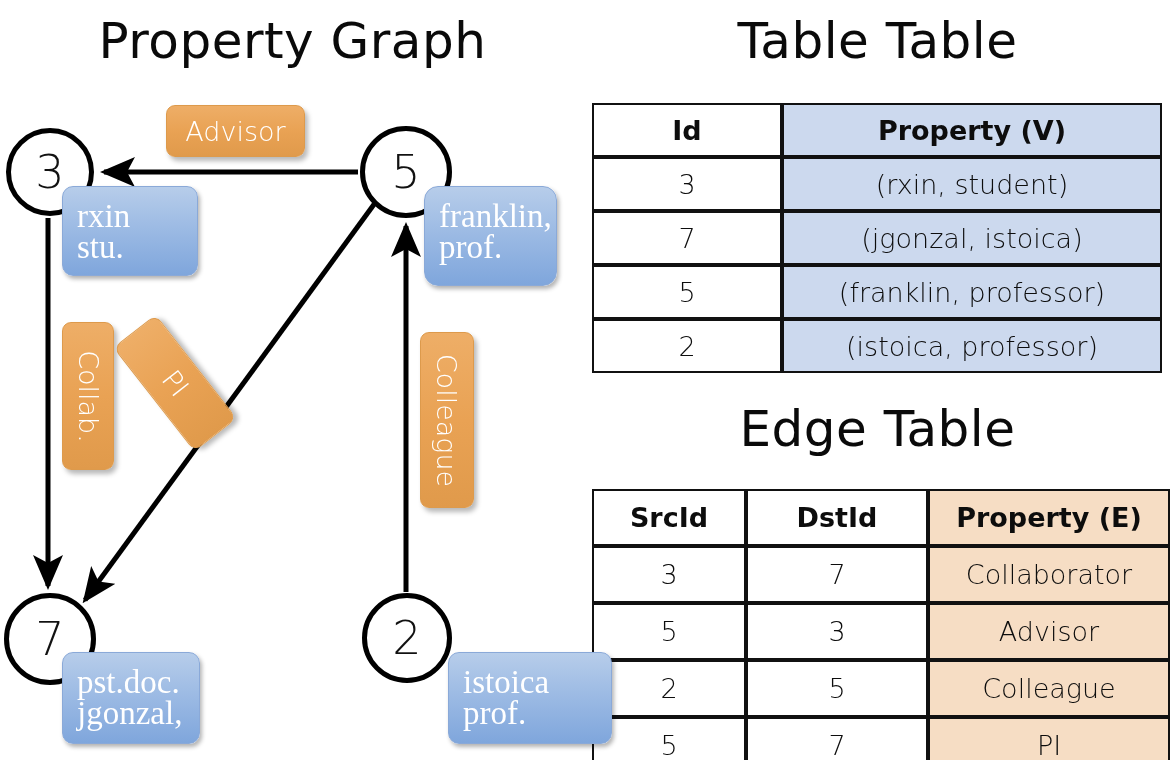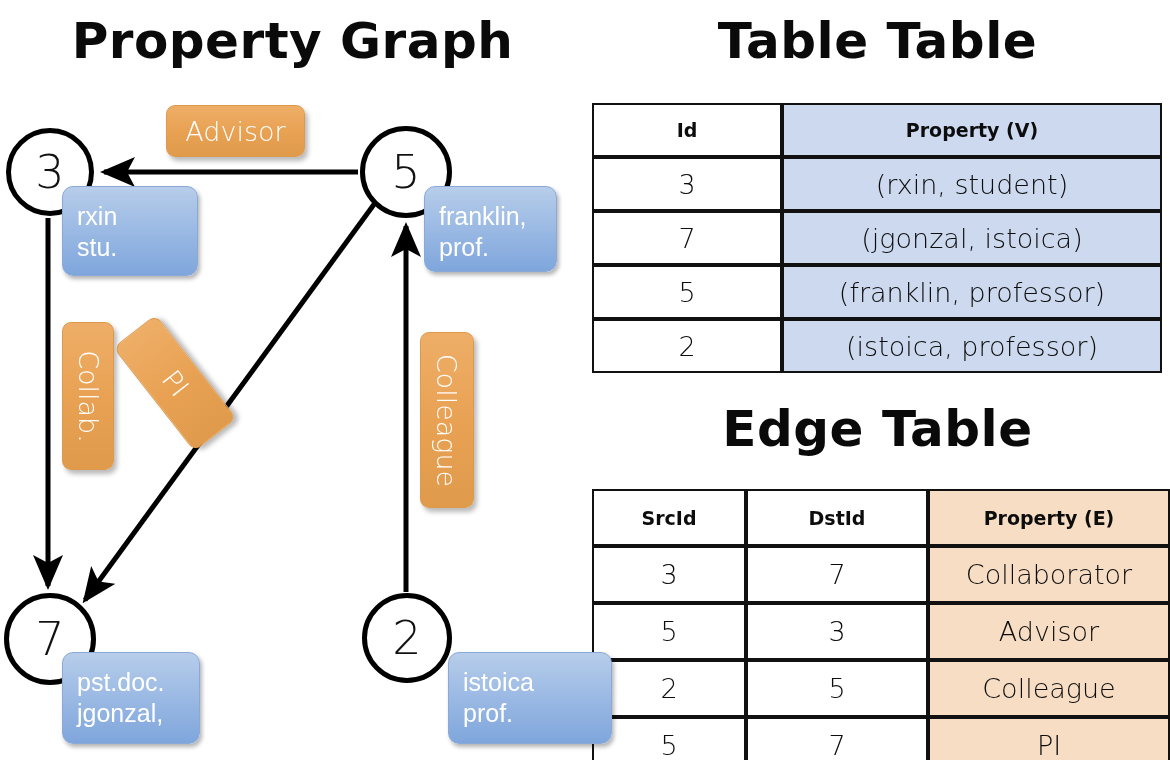--- a/index.html
+++ b/index.html
@@ -13,21 +13,21 @@
     position: relative;
     overflow: hidden;
     font-family: "Liberation Sans", sans-serif;
     color: #000;
   }
 
   
   .title {
     position: absolute;
     font-family: "DejaVu Sans", sans-serif;
-    font-weight: 700;
+    font-weight: 400;
     color: #0a0a0a;
     white-space: nowrap;
     letter-spacing: 0.5px;
   }
   #title-property-graph {
     left: 0; top: 12px;
     width: 585px;
     text-align: center;
     font-size: 50px;
     line-height: 58px;
@@ -85,29 +85,29 @@
 
   
   .prop-box {
     position: absolute;
     border-radius: 11px;
     background: linear-gradient(180deg, #b7cdea 0%, #9dbbe4 45%, #7fa6dc 100%);
     border: 1px solid #8aa9d8;
     box-shadow: 2px 3px 4px rgba(0,0,0,0.30);
     box-sizing: border-box;
     color: #ffffff;
-    font-family: Liberation Sans, sans-serif;
-    font-weight: 300;
-    font-size: 25px;
+    font-family: Liberation Serif, serif;
+    font-weight: 300;
+    font-size: 33px;
     line-height: 31px;
     padding: 14px 16px 0 14px;
     z-index: 5;
   }
   #prop-box-3 { left: 62px;  top: 186px; width: 136px; height: 90px; }
-  #prop-box-5 { left: 424px; top: 186px; width: 133px; height: 86px; }
+  #prop-box-5 { left: 424px; top: 186px; width: 133px; height: 100px; border-radius: 14px; }
   #prop-box-7 { left: 62px;  top: 652px; width: 138px; height: 92px; }
   #prop-box-2 { left: 448px; top: 652px; width: 164px; height: 92px; }
 
   
   .edge-label {
     position: absolute;
     border-radius: 9px;
     background: linear-gradient(180deg, #eeae67 0%, #e9a254 50%, #e09a4b 100%);
     border: 1px solid #dd9a4c;
     box-shadow: 3px 4px 5px rgba(0,0,0,0.28);
@@ -161,21 +161,21 @@
     border: 2px solid #111;
     text-align: center;
     font-weight: 300;
     font-size: 27px;
     color: #0d0d0d;
     padding: 0;
     white-space: nowrap;
   }
   .tbl th {
     font-weight: bold;
-    font-size: 19px;
+    font-size: 27px;
   }
 
   #vertex-table { left: 592px; top: 103px; }
   #vertex-table th, #vertex-table td { height: 50px; }
   #vertex-table .col-id   { width: 186px; background: #ffffff; }
   #vertex-table .col-prop { width: 376px; background: #ccd9ee; }
 
   #edge-table { left: 592px; top: 489px; }
   #edge-table th, #edge-table td { height: 53px; }
   #edge-table .col-src { width: 150px; background: #ffffff; }

